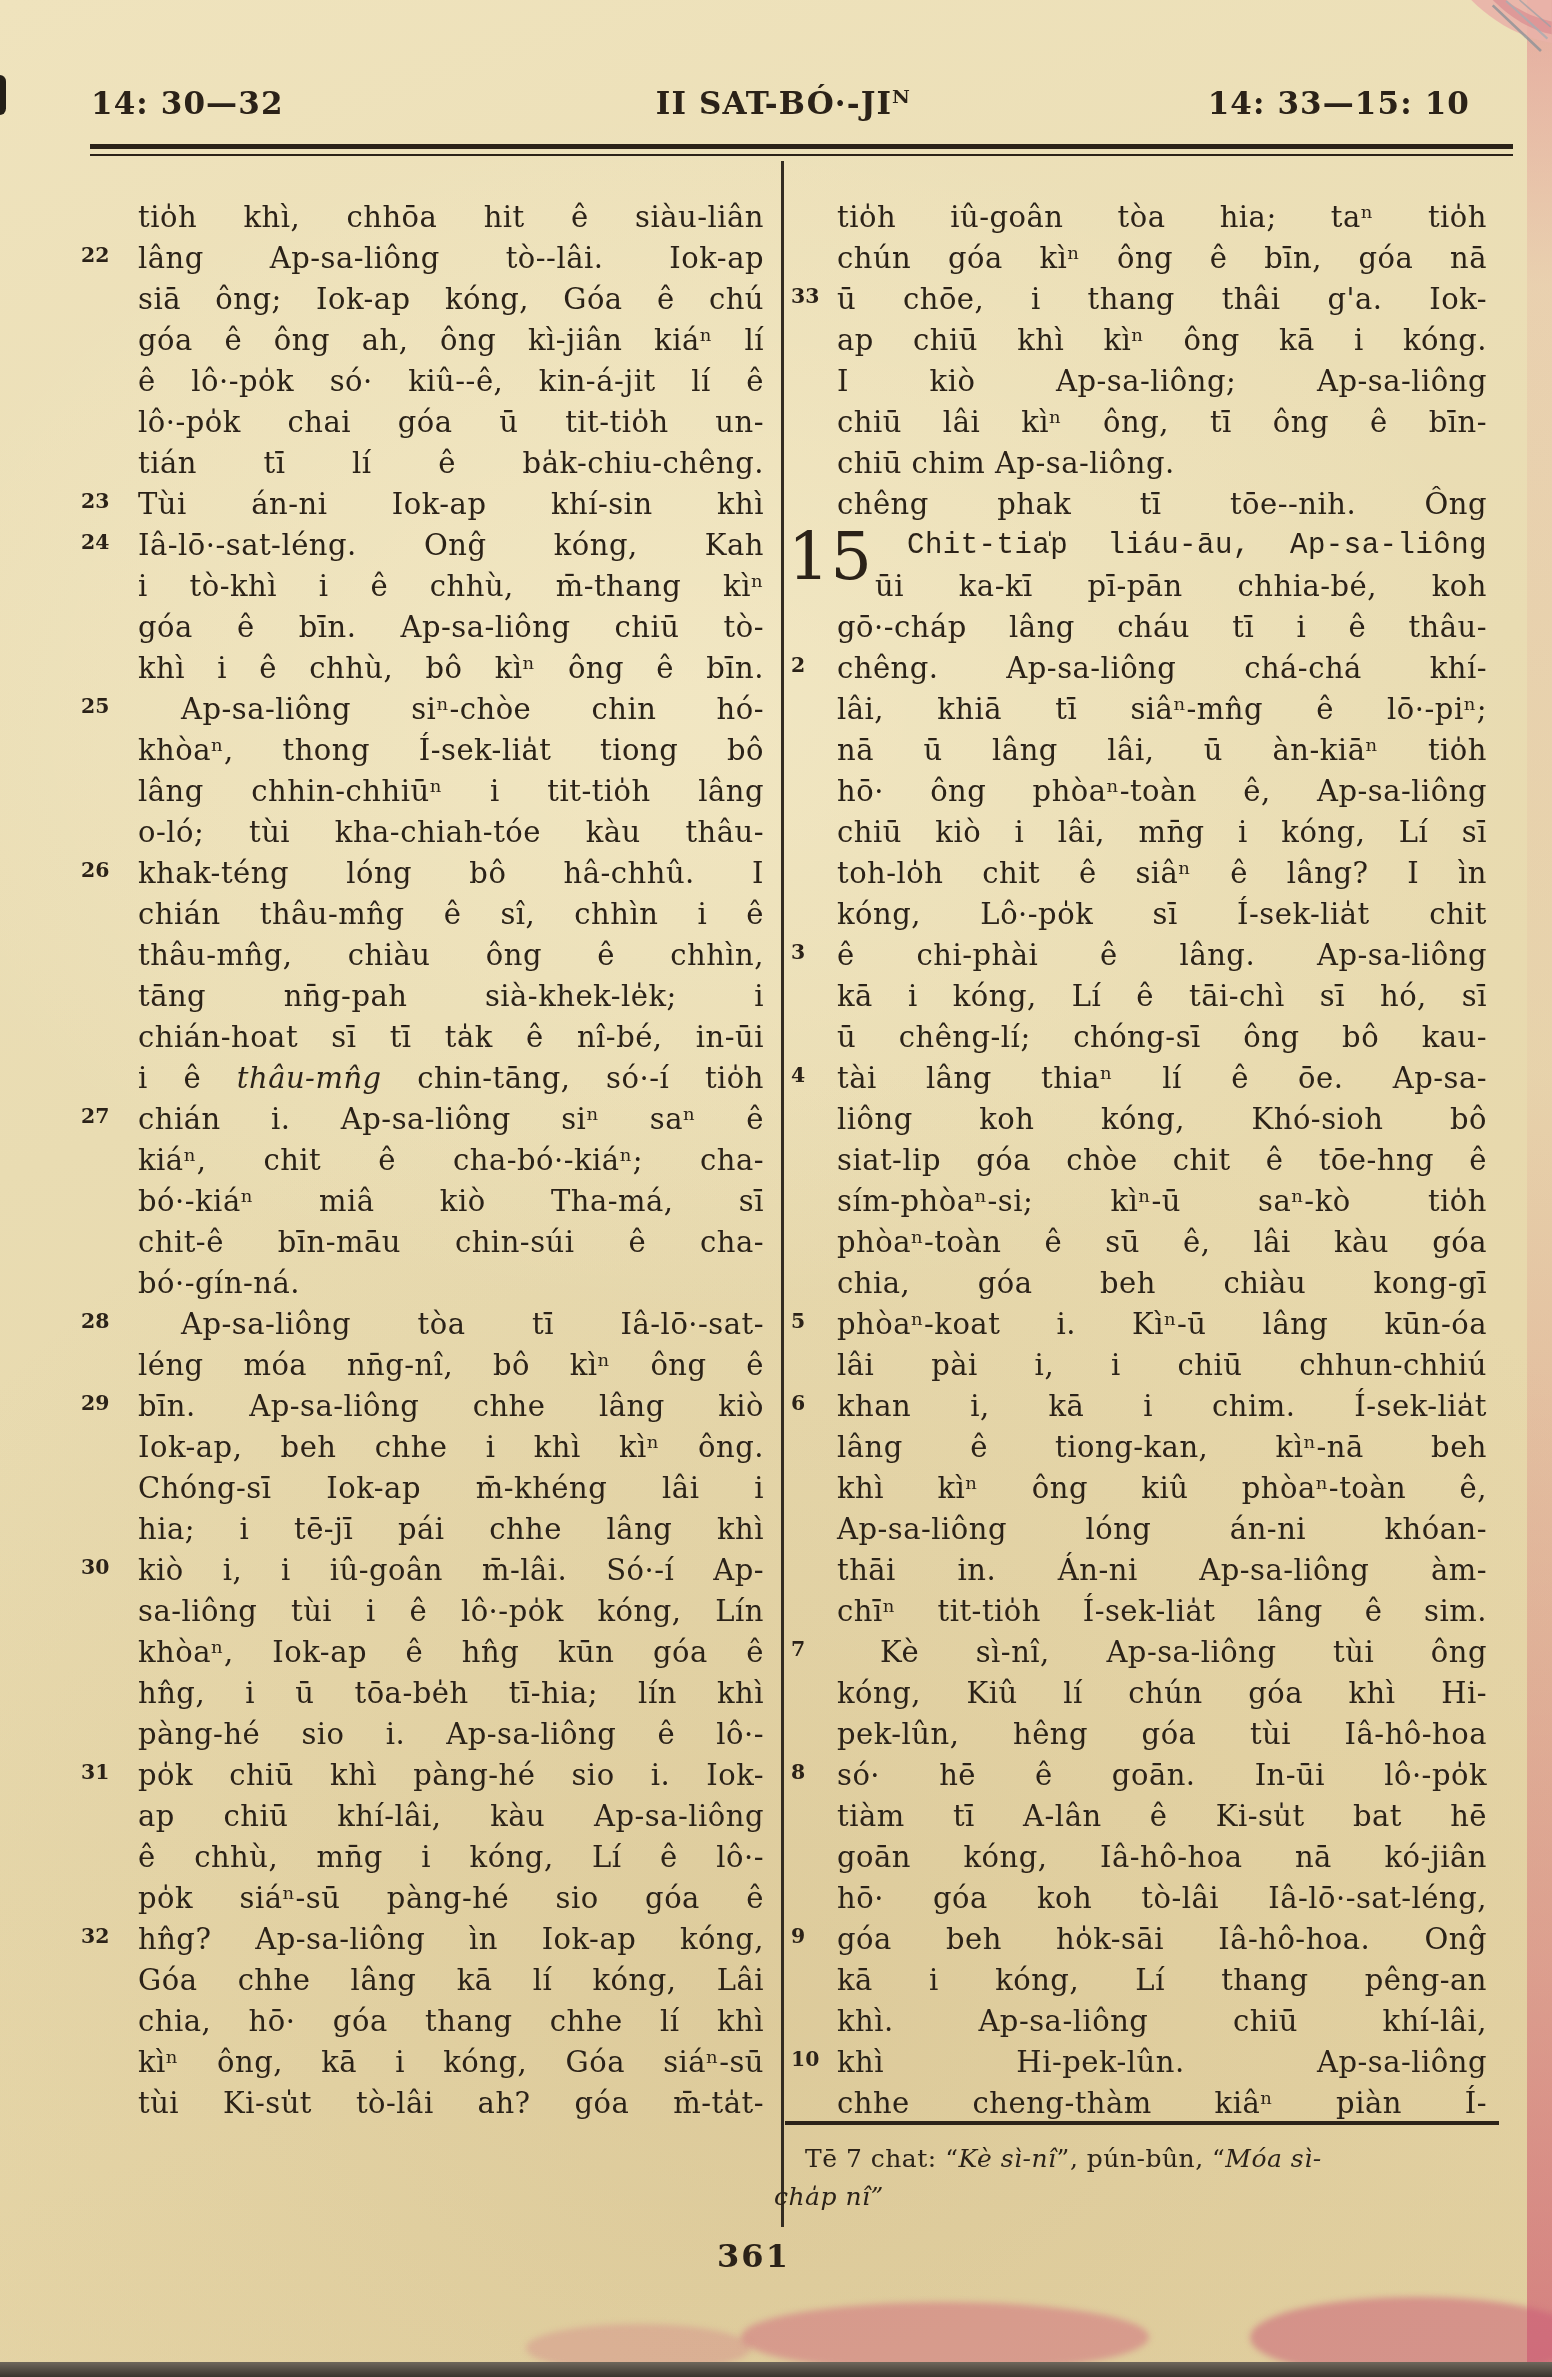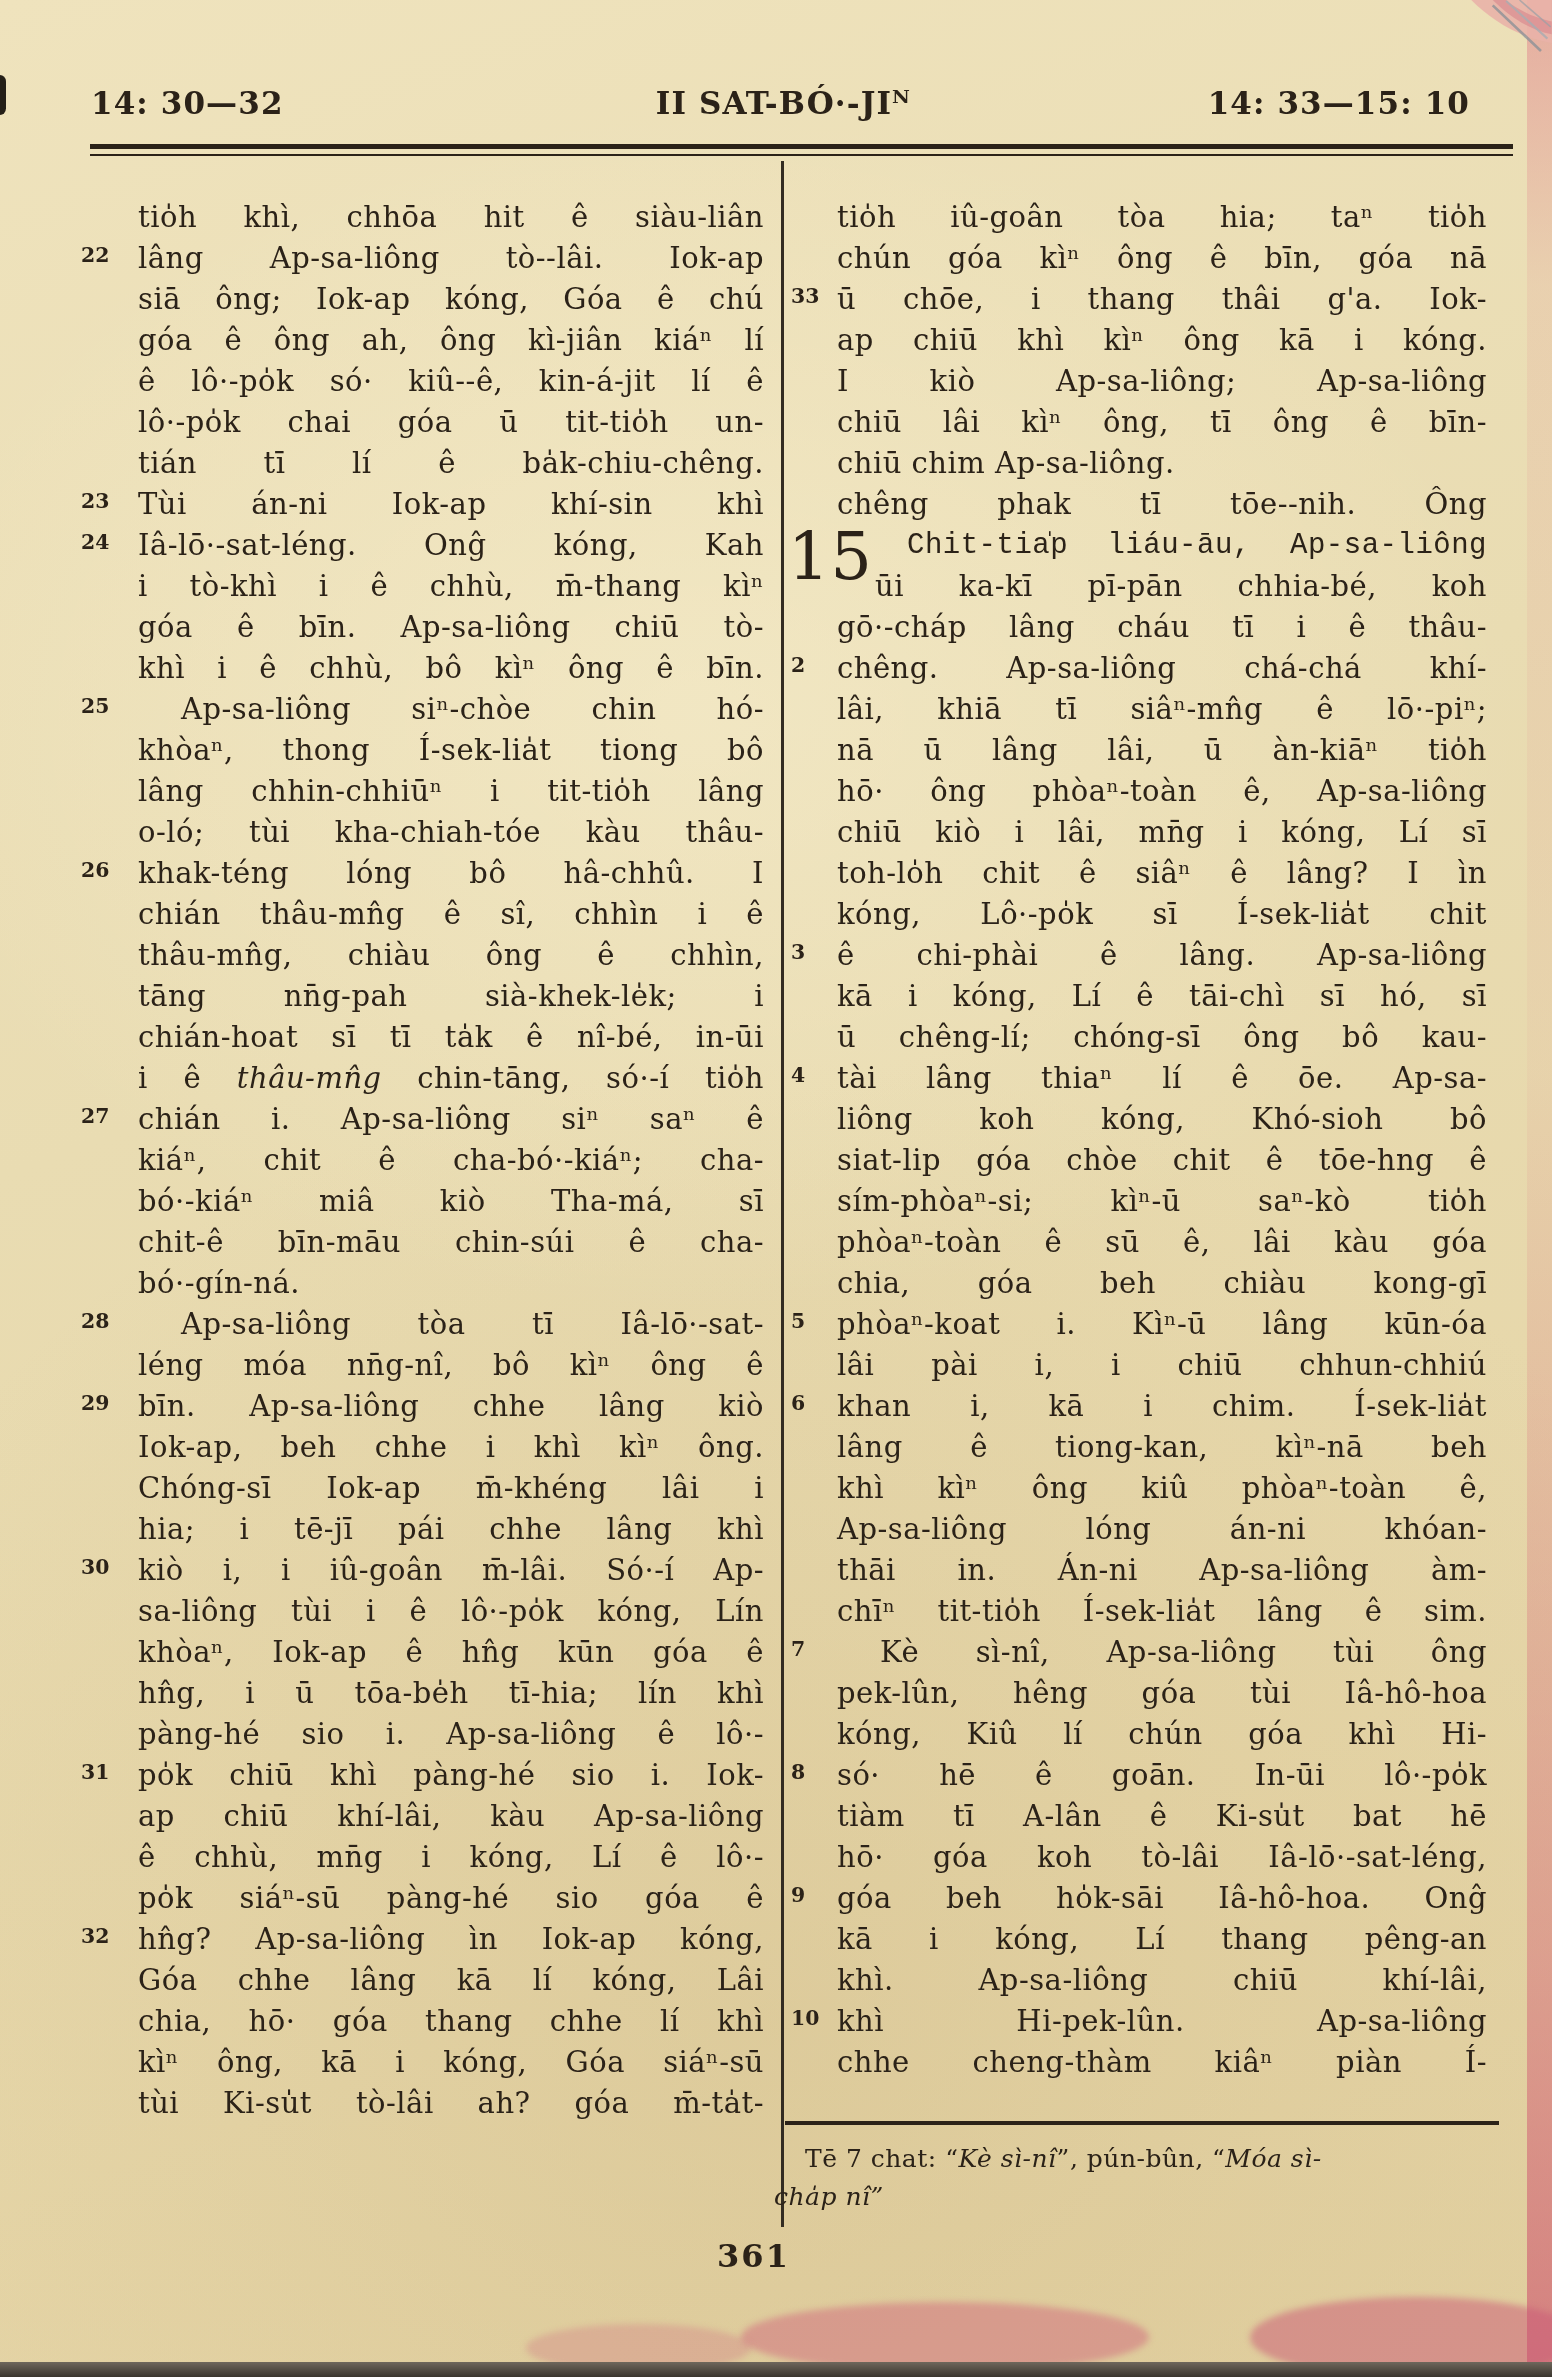--- a/index.html
+++ b/index.html
@@ -332,31 +332,34 @@
         <span class="ltext">thāi in.  Án-ni Ap-sa-liông àm-</span>
       </div>
       <div class="line">
         <span class="ltext">chīⁿ tit-tio̍h Í-sek-lia̍t lâng ê sim.</span>
       </div>
       <div class="line ind">
         <span class="vnum">7</span>
         <span class="ltext">Kè sì-nî, Ap-sa-liông tùi ông</span>
       </div>
       <div class="line">
+        <span class="ltext">kóng, Kiû lí chún góa khì Hi-</span>
+      </div>
+      <div class="line">
         <span class="ltext">pek-lûn, hêng góa tùi Iâ-hô-hoa</span>
-      </div>
-      <div class="line">
-        <span class="ltext">kóng, Kiû lí chún góa khì Hi-</span>
       </div>
       <div class="line">
         <span class="vnum">8</span>
         <span class="ltext">só· hē ê goān.  In-ūi lô·-po̍k</span>
       </div>
       <div class="line">
         <span class="ltext">tiàm tī A-lân ê Ki-su̍t bat hē</span>
+      </div>
+      <div class="line">
+        <span class="ltext">goān kóng, Iâ-hô-hoa nā kó-jiân</span>
       </div>
       <div class="line">
         <span class="ltext">hō· góa koh tò-lâi Iâ-lō·-sat-léng,</span>
       </div>
       <div class="line">
         <span class="vnum">9</span>
         <span class="ltext">góa beh ho̍k-sāi Iâ-hô-hoa.  Onĝ</span>
       </div>
       <div class="line">
         <span class="ltext">kā i kóng, Lí thang pêng-an</span>

